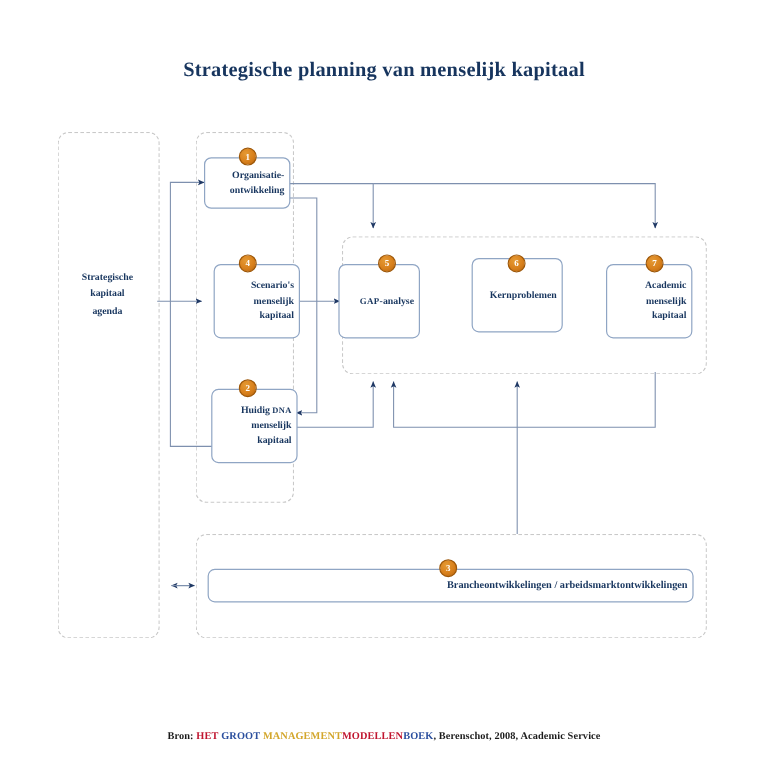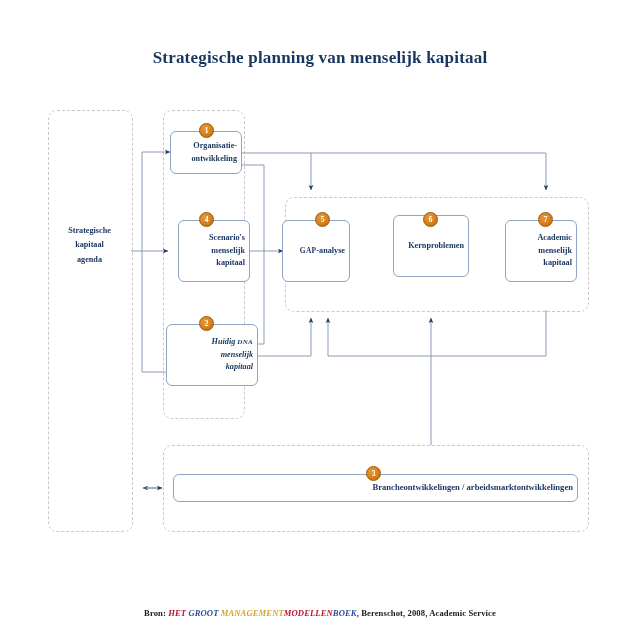--- a/index.html
+++ b/index.html
@@ -101,21 +101,21 @@
     position: absolute;
     left: 0;
     top: 608px;
     width: 640px;
     text-align: center;
     font-size: 8.6px;
     font-weight: 700;
     color: #1a1a1a;
     letter-spacing: .1px;
   }
-  .footer .sc { font-variant: small-caps; font-weight: 700; font-style: italic; }
+  .footer .sc { font-variant: small-caps; font-weight: 700; }
   .f-het   { color: #c0152f; }
   .f-groot { color: #2b4f9e; }
   .f-mgmt  { color: #d3a62b; }
   .f-mod   { color: #c0152f; }
   .f-boek  { color: #2b4f9e; text-align: right; }
 
   svg line, svg path, svg polyline { shape-rendering: geometricPrecision; }
 </style>
 </head>
 <body>
@@ -183,21 +183,21 @@
 <div class="badge" style="left:199px; top:212px;">4</div>
 <div class="node" style="left:178px; top:220px; width:72px; height:62px;">
   <span class="lbl">
     <span>Scenario's</span><br>
     <span>menselijk</span><br>
     <span>kapitaal</span>
   </span>
 </div>
 
 <div class="badge" style="left:199px; top:316px;">2</div>
-<div class="node" style="left:166px; top:324px; width:92px; height:62px;font-style:italic;">
+<div class="node" style="left:176px; top:324px; width:72px; height:62px;">
   <span class="lbl">
     <span>Huidig </span><span class="sc" style="font-size:7px;font-variant:small-caps;letter-spacing:.3px;">DNA</span><br>
     <span>menselijk</span><br>
     <span>kapitaal</span>
   </span>
 </div>
 
 <div class="badge" style="left:315px; top:212px;">5</div>
 <div class="node" style="left:282px; top:220px; width:68px; height:62px;">
   <span class="lbl">

